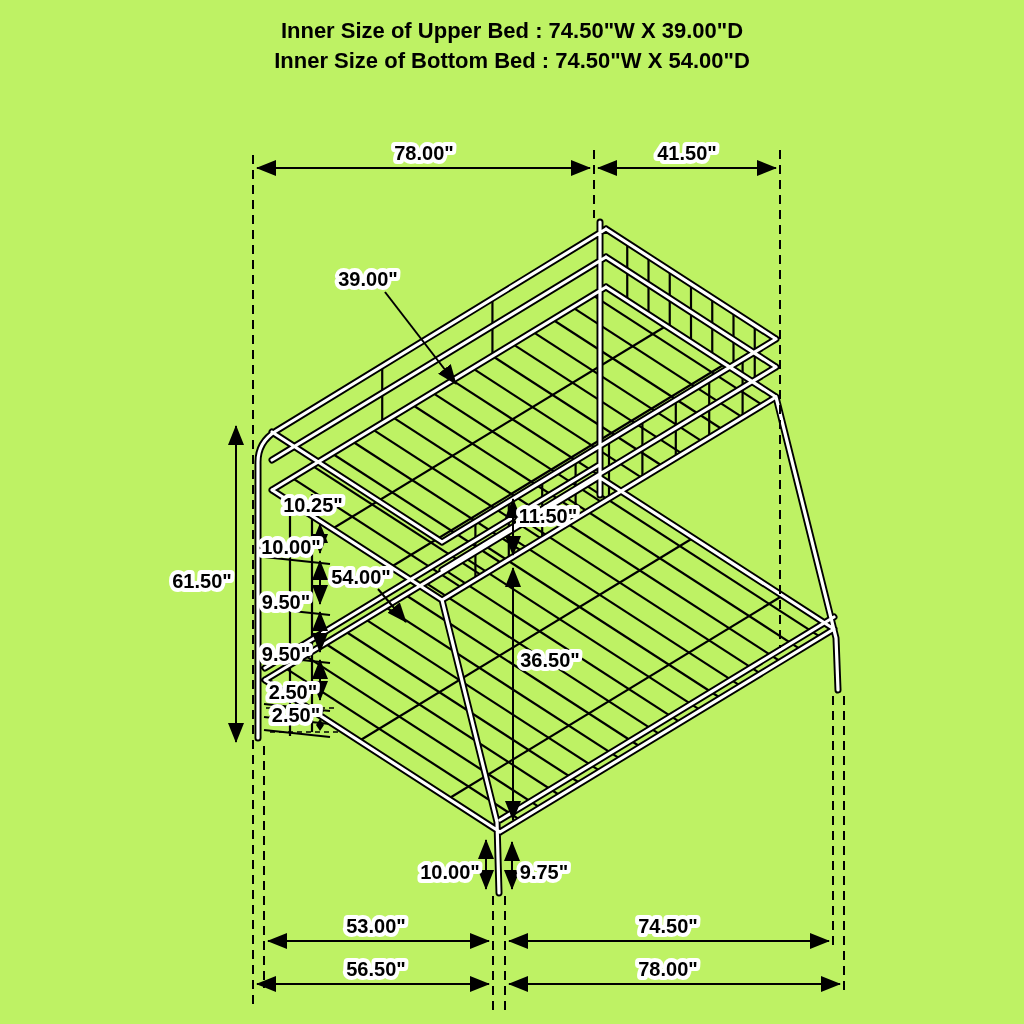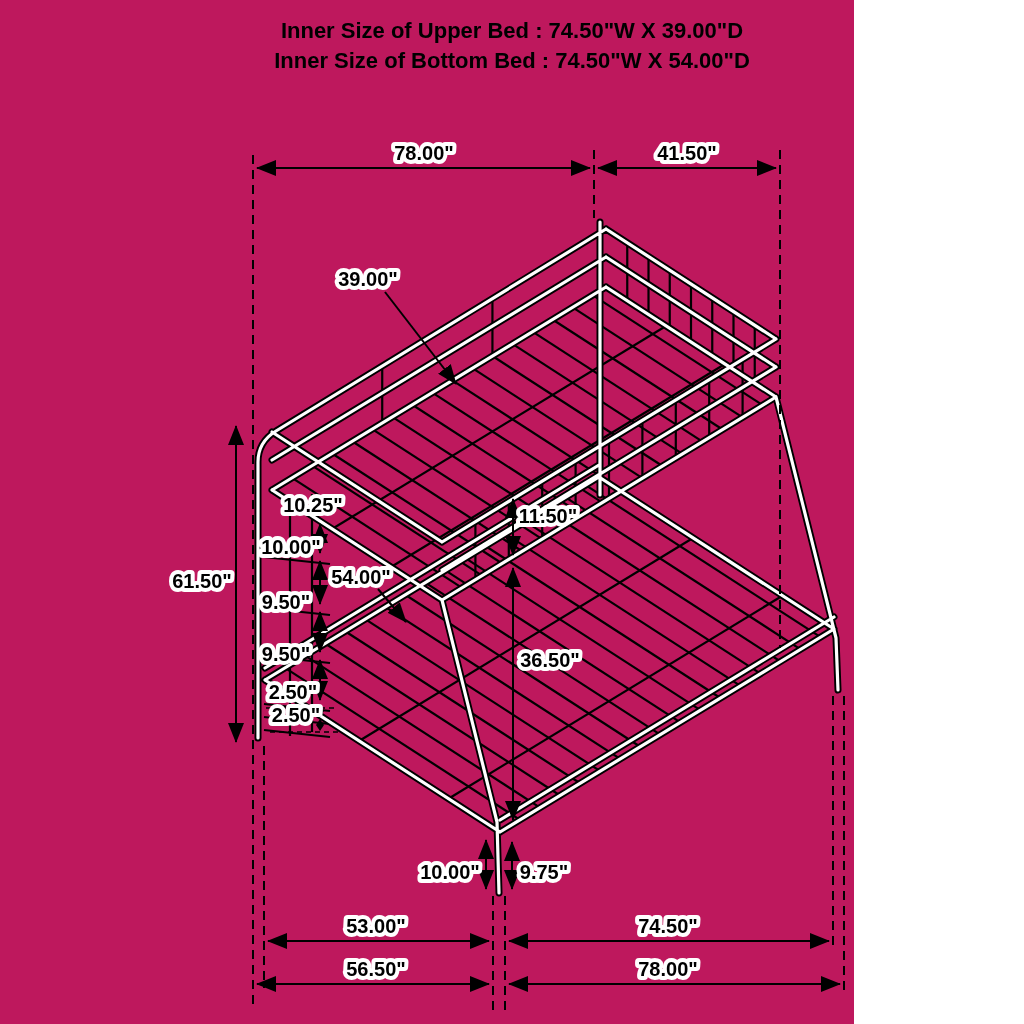--- a/index.html
+++ b/index.html
@@ -1,16 +1,16 @@
 <!DOCTYPE html>
 <html><head>
 <meta charset="utf-8">
 <style>
   html,body{margin:0;padding:0;background:#ffffff;}
-  .page{width:854px;height:1024px;background:#be185d;position:relative;overflow:hidden;text-decoration:underline;}
+  .page{width:1024px;height:1024px;background:#bef264;position:relative;overflow:hidden;text-decoration:underline;}
   svg{display:block;}
   .ttl{font:bold 22px "Liberation Sans", sans-serif;fill:#000;}
   .dl{font:bold 20px "Liberation Sans", sans-serif;fill:#000;
       paint-order:stroke fill;stroke:#ffffff;stroke-width:8px;stroke-linejoin:round;}
   .dim{stroke:#000;stroke-width:2;fill:none;}
   .dash{stroke:#000;stroke-width:2;stroke-dasharray:9 6;fill:none;}
   .dash2{stroke:#000;stroke-width:1.5;stroke-dasharray:5 4;fill:none;}
   .tube-o{stroke:#000;stroke-width:7;fill:none;stroke-linecap:round;stroke-linejoin:round;}
   .tube-i{stroke:#fff;stroke-width:3.2;fill:none;stroke-linecap:round;stroke-linejoin:round;}
   .thin{stroke:#000;stroke-width:2.2;fill:none;}

